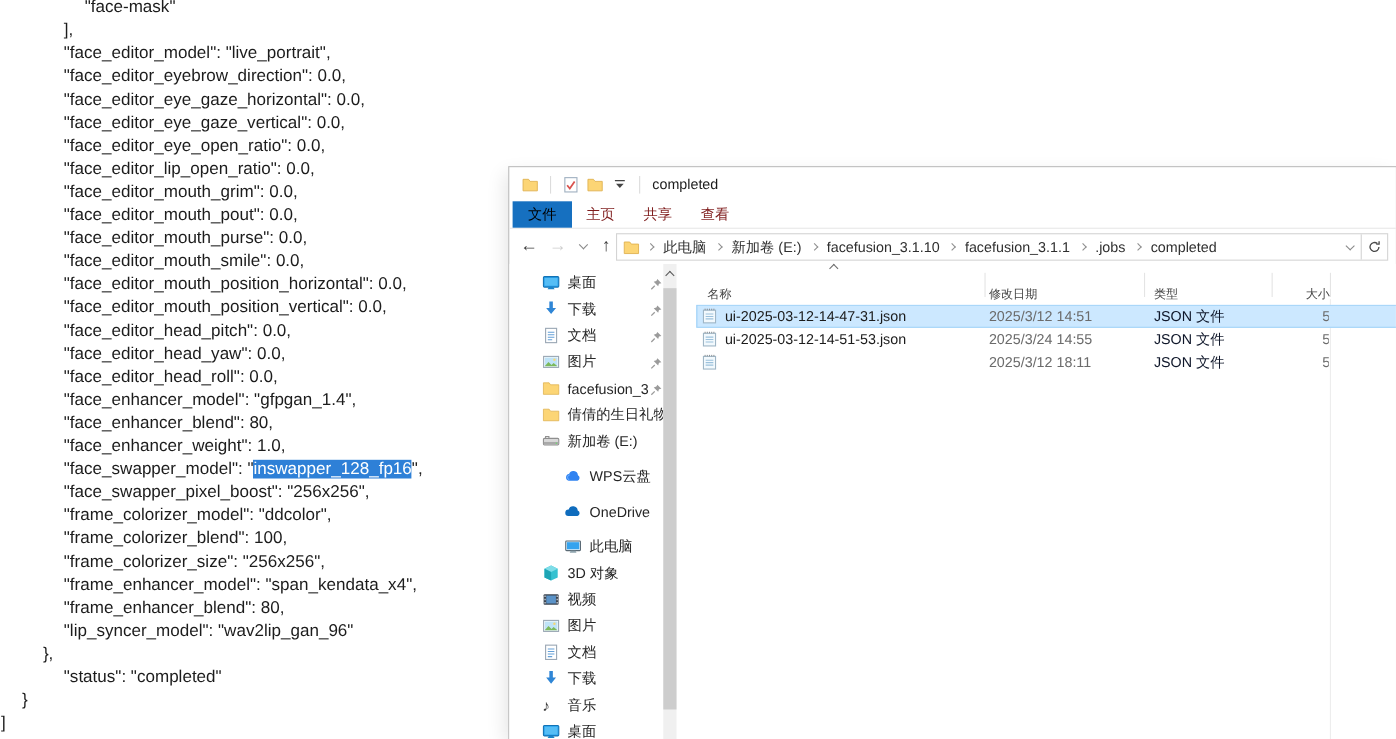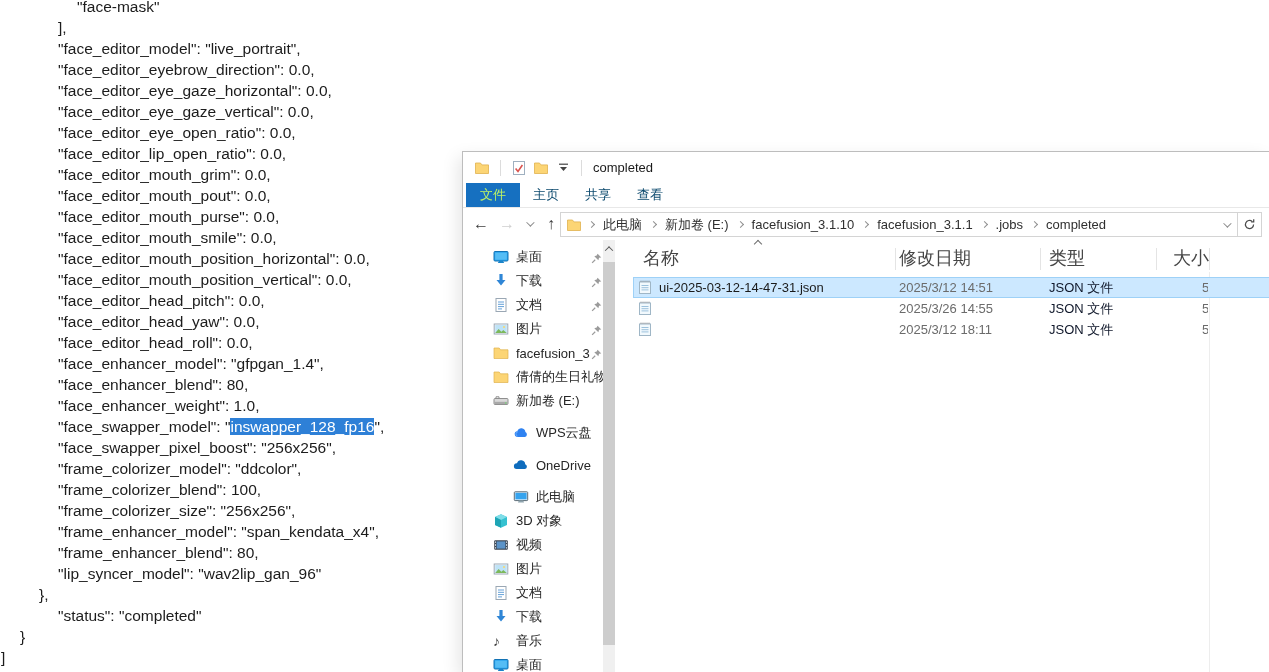--- a/index.html
+++ b/index.html
@@ -21,22 +21,22 @@
   .titlebar { height:31px; display:flex; align-items:center; padding-left:8px; }
   .tb-sep   { width:1px; height:16px; background:#dcdcdc; margin:0 7px; }
   .tb-title { font-size:13px; color:#1a1a1a; margin-left:4px; }
   .tb-ico   { width:16px; height:16px; display:inline-flex; align-items:center; justify-content:center; margin:0 3px; }
   .tb-ico svg { width:16px; height:16px; }
   .tb-dd svg { width:11px; height:9px; }
 
   
   .rtabs { height:25px; display:flex; border-bottom:1px solid #e8e8e8; }
   .rtab  { min-width:52px; padding:0 6px; display:flex; align-items:center; justify-content:center;
-           font-size:13px; color:#0c4a6e; }
-  .rtab.active { background:#1670c0; color:#bef264; min-width:54px; margin-left:3px; }
+           font-size:13px; color:#7f1d1d; }
+  .rtab.active { background:#1670c0; color:#000000; min-width:54px; margin-left:3px; }
 
   
   .navbar { position:relative; height:32px; }
   .navico { position:absolute; top:0; height:32px; display:flex; align-items:center; justify-content:center;
             width:24px; font-size:16px; color:#3d3d3d; }
   .navico.dis { color:#cfcfcf; }
   .chev { display:inline-block; width:6px; height:6px; border-right:1.4px solid #8a8a8a;
           border-bottom:1.4px solid #8a8a8a; transform:rotate(45deg) translateY(-2px); }
   .addr { position:absolute; left:97px; top:4px; width:702px; height:25px; background:#fff;
           border:1px solid #d4d4d4; display:flex; align-items:center; }
@@ -71,21 +71,21 @@
                  align-items:center; justify-content:center; }
   .caret-up { width:6px; height:6px; border-left:1.4px solid #5a5a5a; border-top:1.4px solid #5a5a5a;
               transform:rotate(45deg) translate(1px,1px); }
   .sscroll .thumb { position:absolute; left:0; width:12px; top:22px; height:383px; background:#cdcdcd; }
 
   
   .main { position:absolute; left:152px; top:0; right:0; bottom:0; }
   .sortcaret { position:absolute; left:140px; top:1px; width:8px; height:8px; }
   .sortcaret span { display:block; width:6px; height:6px; border-left:1.3px solid #6e6e6e;
                     border-top:1.3px solid #6e6e6e; transform:rotate(45deg); }
-  .hcell { position:absolute; top:6px; height:26px; line-height:24px; font-size:18px; color:#454545; }
+  .hcell { position:absolute; top:16px; height:26px; line-height:24px; font-size:11px; color:#454545; }
   .h0 { left:28px; } .h1 { left:284px; } .h2 { left:434px; } .h3 { left:545px; width:49px; text-align:right; }
   .hsep { position:absolute; top:8px; height:22px; width:1px; background:#e4e4e4; }
   .gridline { position:absolute; left:594px; top:32px; bottom:0; width:1px; background:#ededed; }
 
   .frow { position:absolute; left:18px; width:672px; height:21px; font-size:13px; color:#1b1b1b; }
   .frow.sel { background:#cce8ff; box-shadow:inset 0 0 0 1px #9ed1f7; }
   .fcell { position:absolute; top:0; height:21px; line-height:21px; white-space:nowrap; }
   .c-icon { left:4px; top:2px; width:16px; height:16px; }
   .c-icon svg { width:16px; height:16px; }
   .c-name { left:26px; }
@@ -420,21 +420,22 @@
             <span class="fcell c-date">2025/3/12 14:51</span>
             <span class="fcell c-type">JSON 文件</span>
             <span class="fcell c-size">5</span>
           </div>
           <div class="frow" style="top: 58px;">
             <span class="fcell c-icon"><svg viewBox="0 0 16 16">
                 <rect x="2.5" y="3" width="11" height="11.5" fill="#f2f9fd" stroke="#9fb6c6"></rect>
                 <path d="M4.5 6.5h7M4.5 8.7h7M4.5 10.9h7" stroke="#9cc1dc" stroke-width="1"></path>
                 <path d="M4 3V1.6M6 3V1.6M8 3V1.6M10 3V1.6M12 3V1.6" stroke="#8a8f94" stroke-width=".9"></path>
               </svg></span>
-            <span class="fcell c-date">2025/3/26 14:55</span>
+            <span class="fcell c-name">ui-2025-03-12-14-51-53.json</span>
+            <span class="fcell c-date">2025/3/24 14:55</span>
             <span class="fcell c-type">JSON 文件</span>
             <span class="fcell c-size">5</span>
           </div>
           <div class="frow" style="top: 79px;">
             <span class="fcell c-icon"><svg viewBox="0 0 16 16">
                 <rect x="2.5" y="3" width="11" height="11.5" fill="#f2f9fd" stroke="#9fb6c6"></rect>
                 <path d="M4.5 6.5h7M4.5 8.7h7M4.5 10.9h7" stroke="#9cc1dc" stroke-width="1"></path>
                 <path d="M4 3V1.6M6 3V1.6M8 3V1.6M10 3V1.6M12 3V1.6" stroke="#8a8f94" stroke-width=".9"></path>
               </svg></span>
             <span class="fcell c-date">2025/3/12 18:11</span>

